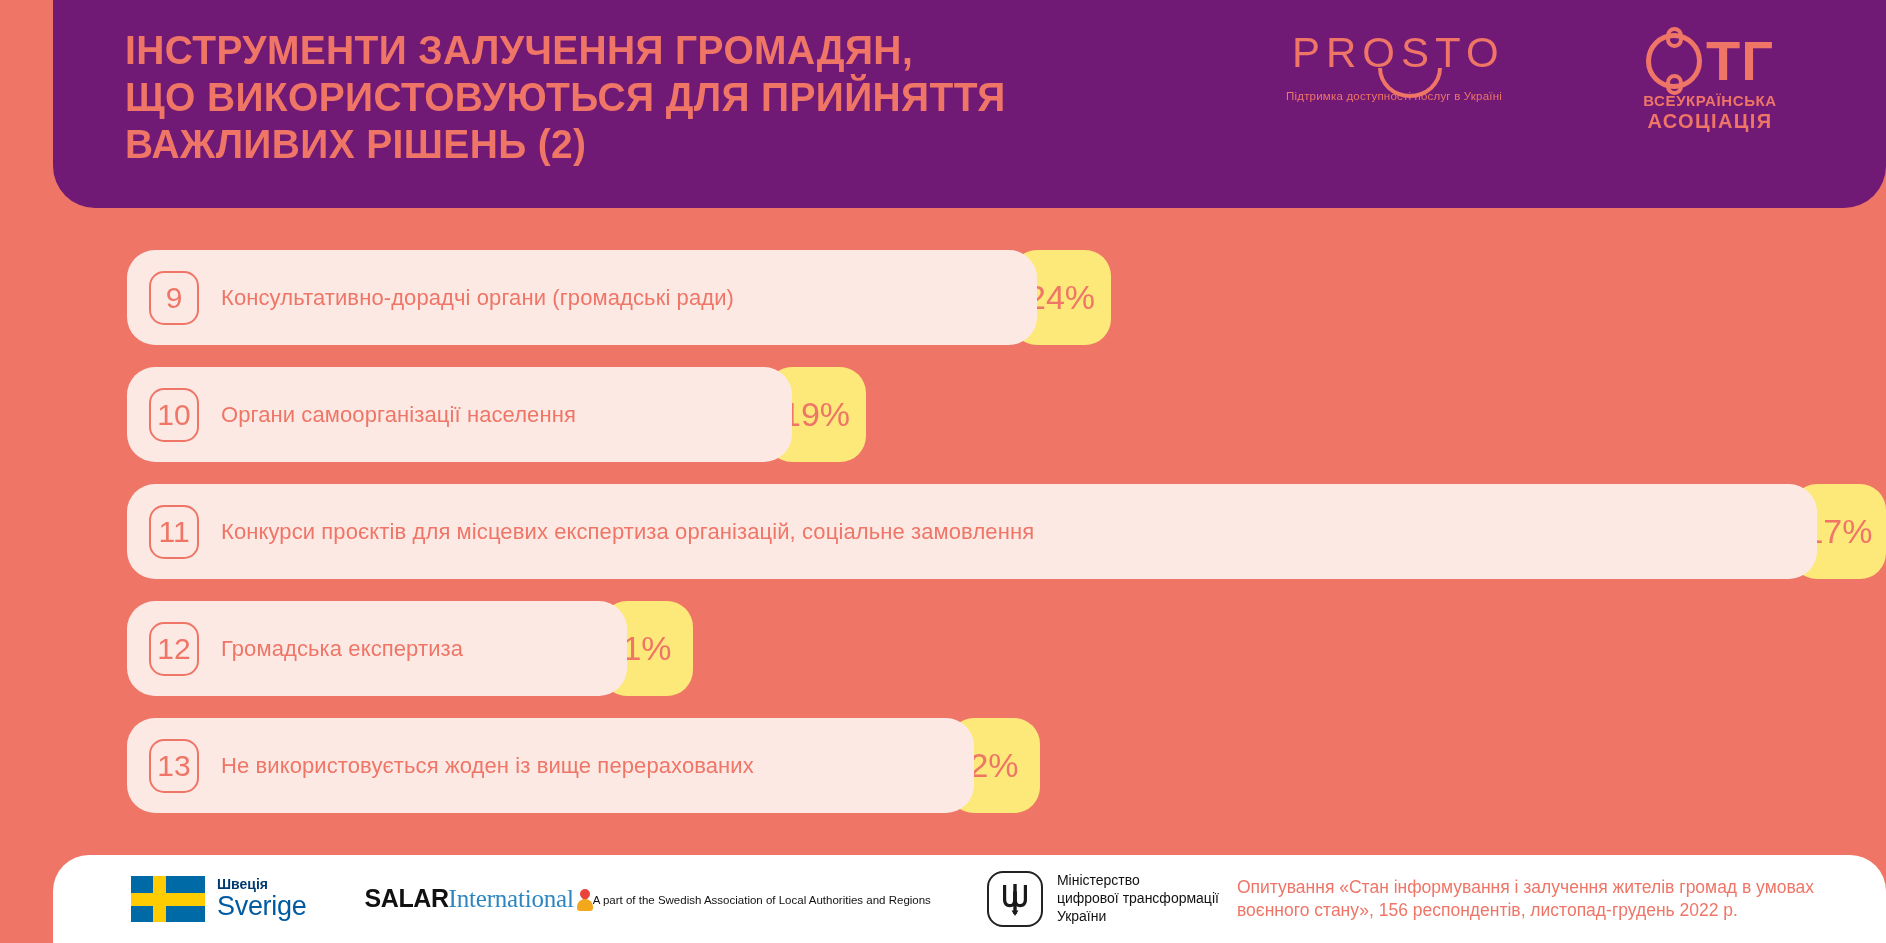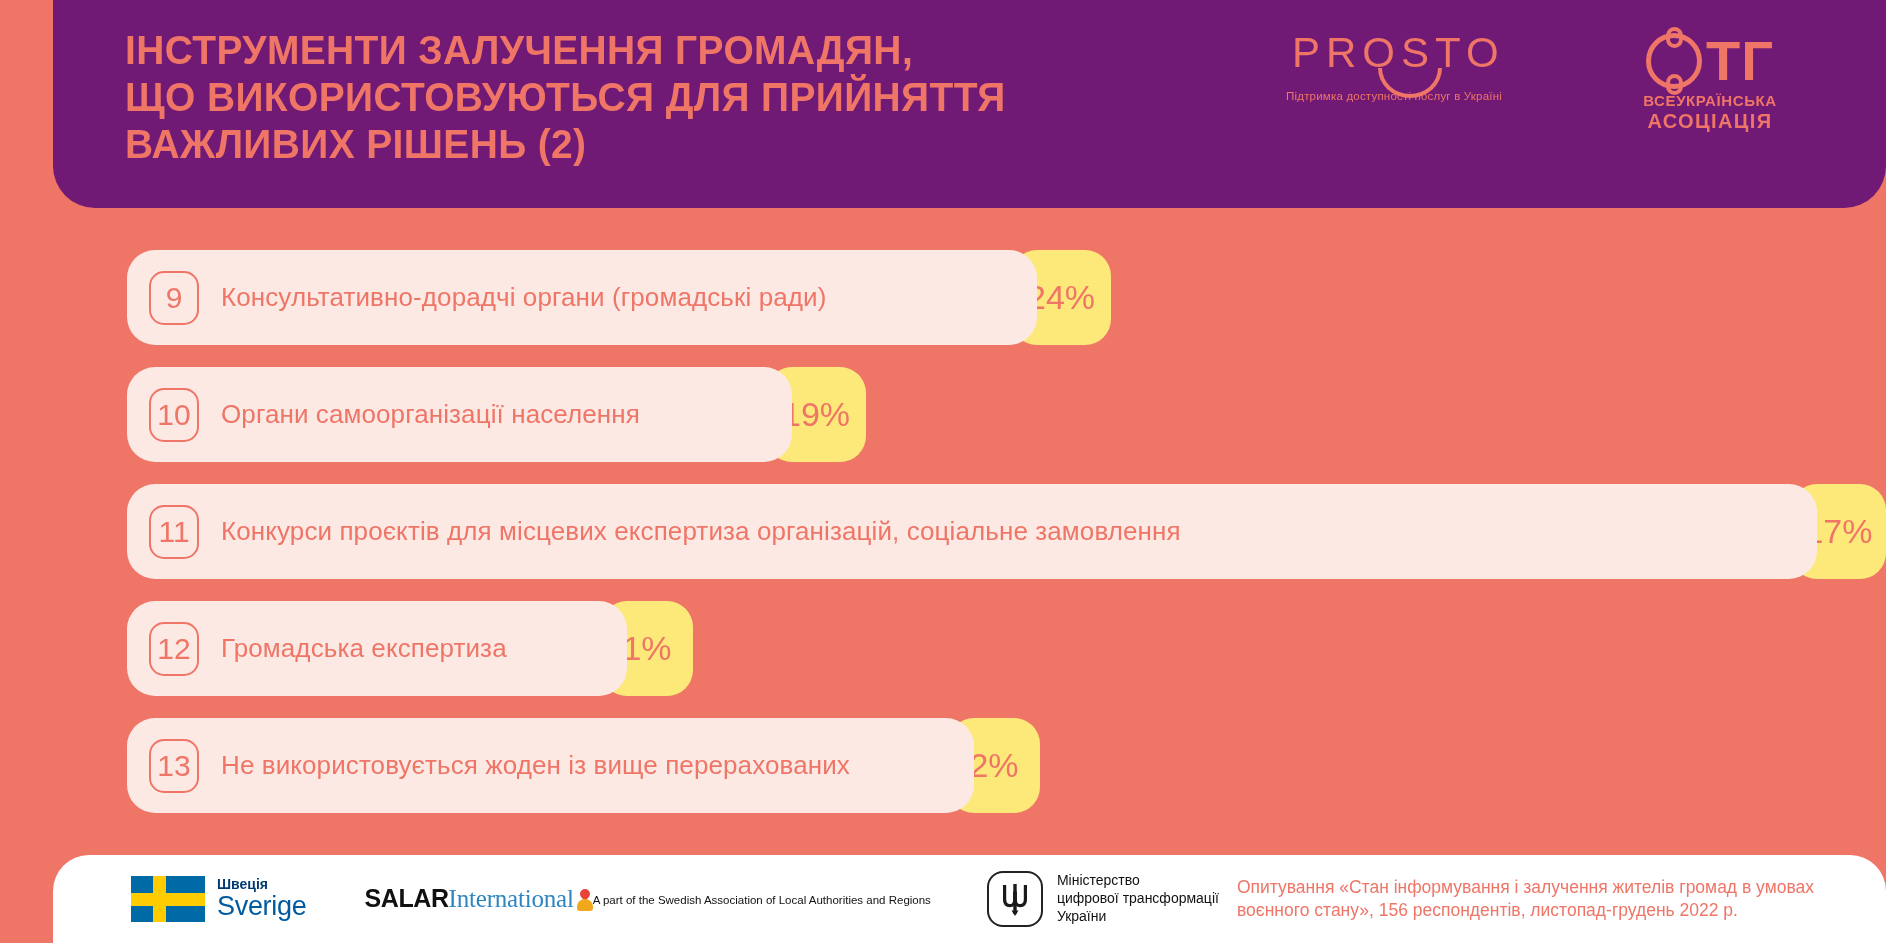--- a/index.html
+++ b/index.html
@@ -140,21 +140,21 @@
     border: 2.5px solid #ef7567;
     border-radius: 15px;
     color: #ef7567;
     font-size: 30px;
     display: flex; align-items: center; justify-content: center;
     box-sizing: border-box;
     margin-right: 22px;
   }
   .label {
     color: #ef7567;
-    font-size: 26px;
+    font-size: 22px;
     white-space: nowrap;
     letter-spacing: 0.1px;
   }
   .pct {
     position: relative;
     margin-left: -26px;
     height: 95px;
     min-width: 92px;
     background: #fce97a;
     border-radius: 26px;

